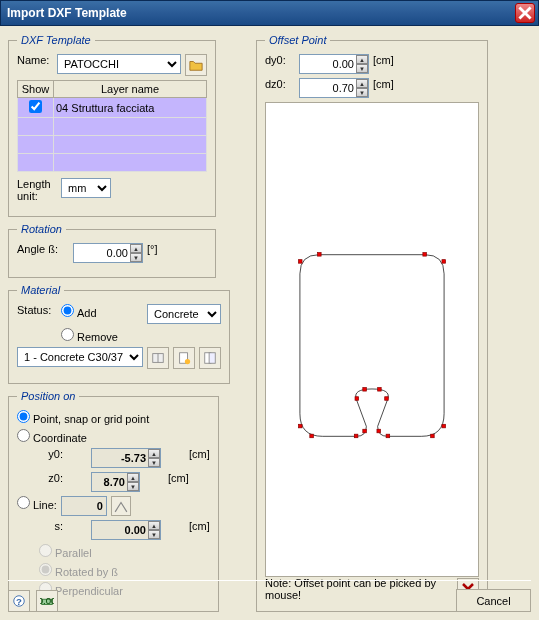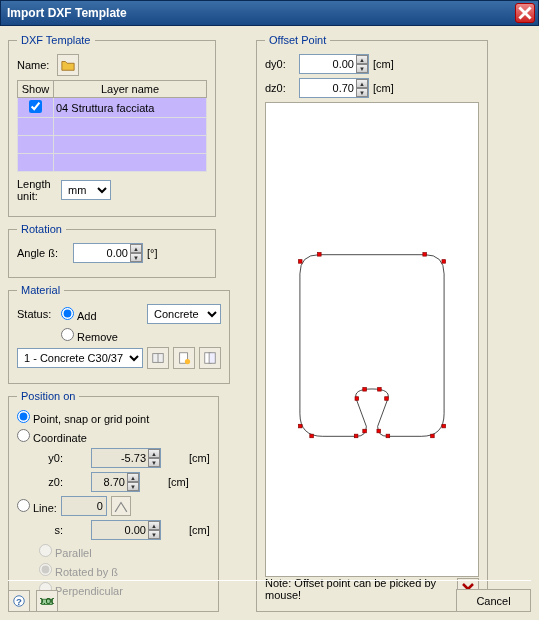--- a/index.html
+++ b/index.html
@@ -7,27 +7,27 @@
 
 .titlebar { height: 26px; background: linear-gradient(to bottom, #3a6ea5 0%, #2a5a95 50%, #1a4a85 100%); border: 1px solid #0a2a55; display: flex; align-items: center; padding: 0 3px 0 6px; }
 .titlebar .title { color: #fff; font-weight: bold; font-size: 12px; flex: 1; }
 .titlebar .close-btn { width: 20px; height: 20px; background: linear-gradient(to bottom, #e88, #c22); border: 1px solid #a00; border-radius: 3px; color: #fff; display: flex; align-items: center; justify-content: center; font-weight: bold; cursor: pointer; }
 
 .dialog-body { padding: 8px; display: flex; gap: 8px; }
 .left-col { width: 208px; display: flex; flex-direction: column; gap: 6px; }
 .right-col { width: 264px; display: flex; flex-direction: column; gap: 6px; padding-left: 32px; }
 
 fieldset { border: 1px solid #aca899; padding: 8px 8px 10px 8px; background: #ece9d8; }
-legend { color: #003399; padding: 0 4px; font-size: 11px; }
-
-.row { display: flex; align-items: center; gap: 4px; margin-bottom: 4px; }
+legend { color: #003399; padding: 0 4px; font-size: 11px; font-style: italic; }
+
+.row { display: flex; align-items: flex-start; gap: 4px; margin-bottom: 4px; }
 .label { color: #000; font-size: 11px; }
 
 .text-input, .num-input { height: 20px; border: 1px solid #7f9db9; background: #fff; padding: 0 3px; font-size: 11px; }
-.readonly-input { background: #e8e5d6; }
+.readonly-input { background: #e8e5d6; font-weight: bold; }
 .num-input { text-align: right; }
 .spinner { width: 60px; position: relative; display: inline-block; }
 .spinner input { width: 100%; padding-right: 14px; }
 .spinner .spin-btns { position: absolute; right: 1px; top: 1px; width: 12px; height: 18px; display: flex; flex-direction: column; }
 .spinner .spin-btns div { flex: 1; background: linear-gradient(#f0f0f0,#d0d0d0); border: 1px solid #888; font-size: 6px; display: flex; align-items: center; justify-content: center; color: #333; }
 
 select, .combo { height: 20px; border: 1px solid #7f9db9; background: #fff; font-size: 11px; padding: 0 2px; }
 
 .layer-table { border: 1px solid #aca899; background: #c4b5fd; width: 100%; border-collapse: collapse; }
 .layer-table th { background: #ece9d8; border: 1px solid #aca899; font-weight: normal; padding: 2px; font-size: 11px; text-align: center; }
@@ -68,20 +68,23 @@
   </div>
 </div>
 
 <div class="dialog-body">
   <div class="left-col">
 
     <fieldset>
       <legend>DXF Template</legend>
       <div class="row">
         <span class="label" style="width:36px">Name:</span>
+        <select class="combo" style="flex:1">
+          <option>PATOCCHI</option>
+        </select>
         <div class="icon-btn">
           <svg class="ic" viewBox="0 0 16 16">
               <path fill="#f0c040" stroke="#a07020" d="M1 4h4l2 2h8v8H1z"></path>
             </svg>
         </div>
       </div>
       <table class="layer-table">
         <tbody>
             <tr>
           <th style="width:36px">Show</th>

